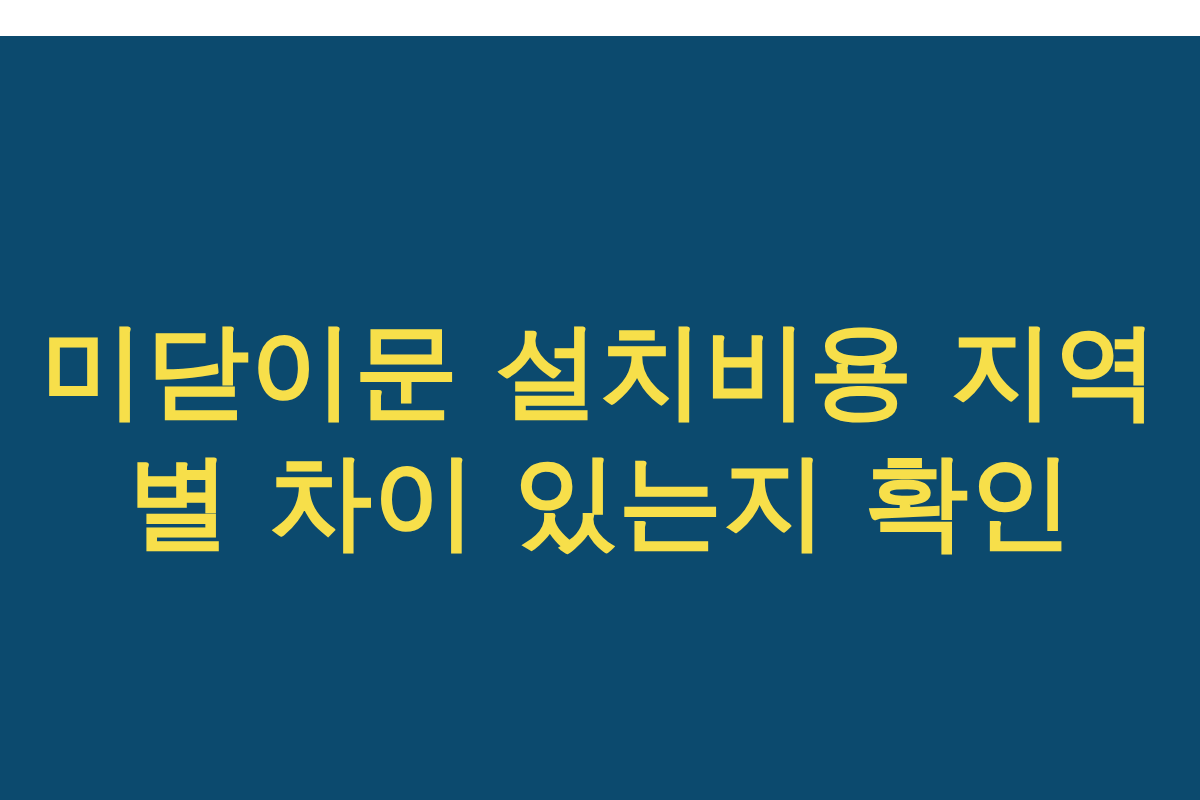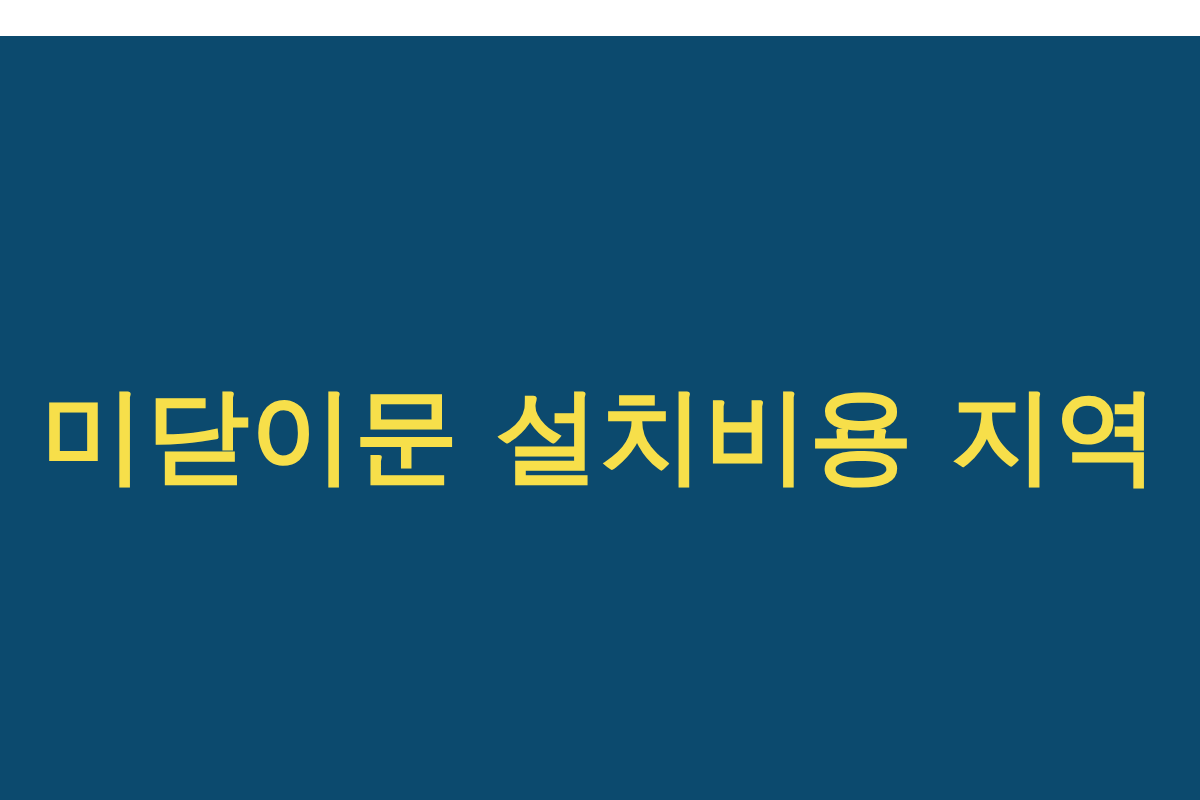--- a/index.html
+++ b/index.html
@@ -65,16 +65,17 @@
 </style>
 </head>
 <body>
 
 <div class="poster">
 
   <div class="headline">
 
     <span class="headline-line line-1">미닫이문 설치비용 지역</span>
 
+    <span class="headline-line line-2">별 차이 있는지 확인</span>
 
   </div>
 
 </div>
 
 </body></html>

